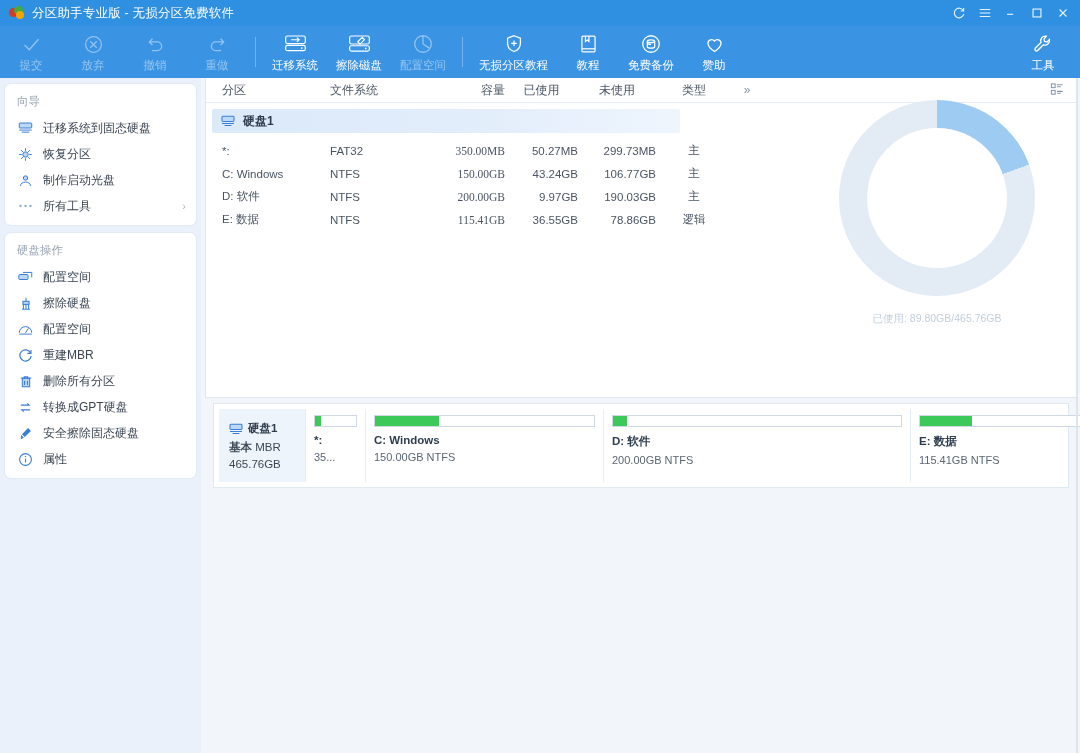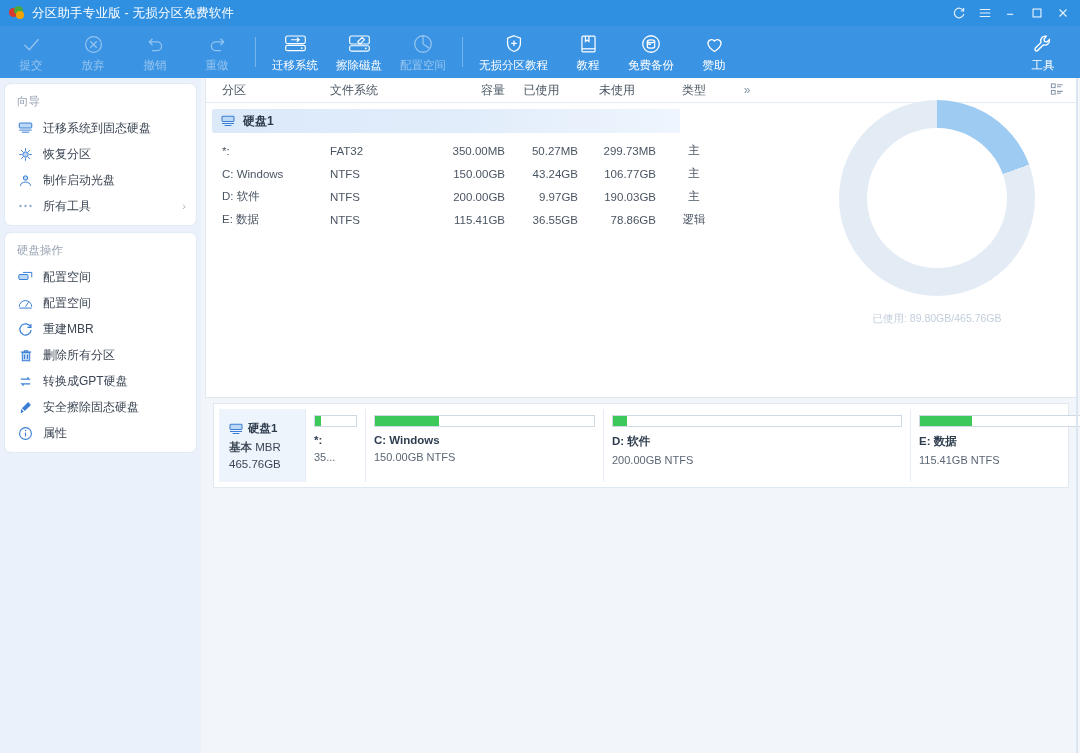--- a/index.html
+++ b/index.html
@@ -117,21 +117,21 @@
     font-size: 12px; font-weight: bold; color: #2c3a4b;
   }
   .disk-row .d-ico { margin: 0 8px 0 9px; color: #3a7fd5; display: flex; }
   .part-row {
     height: 23px; display: flex; align-items: center;
     font-size: 11.5px; color: #4a5563;
   }
   .cell { white-space: nowrap; overflow: hidden; }
   .c-name  { width: 124px; padding-left: 16px; }
   .c-fs    { width: 85px; }
-  .c-cap   { width: 90px; text-align: right; }
+  .c-cap   { width: 90px; text-align: right; font-family: Liberation Serif, serif; }
   .c-used  { width: 73px; text-align: right; }
   .c-free  { width: 78px; text-align: right; }
   .c-type  { width: 76px; text-align: center; }
 
   
   .h-name { width: 124px; padding-left: 16px; }
   .h-fs   { width: 85px; }
   .h-cap  { width: 90px; text-align: right; }
   .h-used { width: 73px; text-align: center; }
   .h-free { width: 78px; text-align: center; }
@@ -431,20 +431,30 @@
         <span class="side-ico">
           <svg width="15" height="14" viewBox="0 0 18 16" fill="none" stroke="#3a7fd5" stroke-width="1.2">
             <rect x="1" y="5" width="11" height="6" rx="1" fill="#bcd8f5" stroke="#3a7fd5"></rect>
             <path d="M6 2.5h10.5v6"></path>
           </svg>
         </span>
         <span class="side-label">配置空间</span>
       </div>
 
 
+      <div class="side-item">
+        <span class="side-ico">
+          <svg width="14" height="15" viewBox="0 0 16 16" fill="none" stroke="#3a7fd5" stroke-width="1.2">
+            <path d="M8 1.5v4"></path>
+              <rect x="4.5" y="5.5" width="7" height="3.5" fill="#bcd8f5" stroke="#3a7fd5"></rect>
+            <path d="M3.5 14.5h9M5 9v5.5M8 9v5.5M11 9v5.5"></path>
+          </svg>
+        </span>
+        <span class="side-label">擦除硬盘</span>
+      </div>
 
       <div class="side-item">
         <span class="side-ico">
           <svg width="15" height="13" viewBox="0 0 18 14" fill="none" stroke="#3a7fd5" stroke-width="1.2">
             <path d="M1.5 11a7.5 7.5 0 0 1 15 0"></path>
             <path d="M9 11L12.5 5.5"></path>
             <path d="M1.5 12.5h15"></path>
           </svg>
         </span>
         <span class="side-label">配置空间</span>

